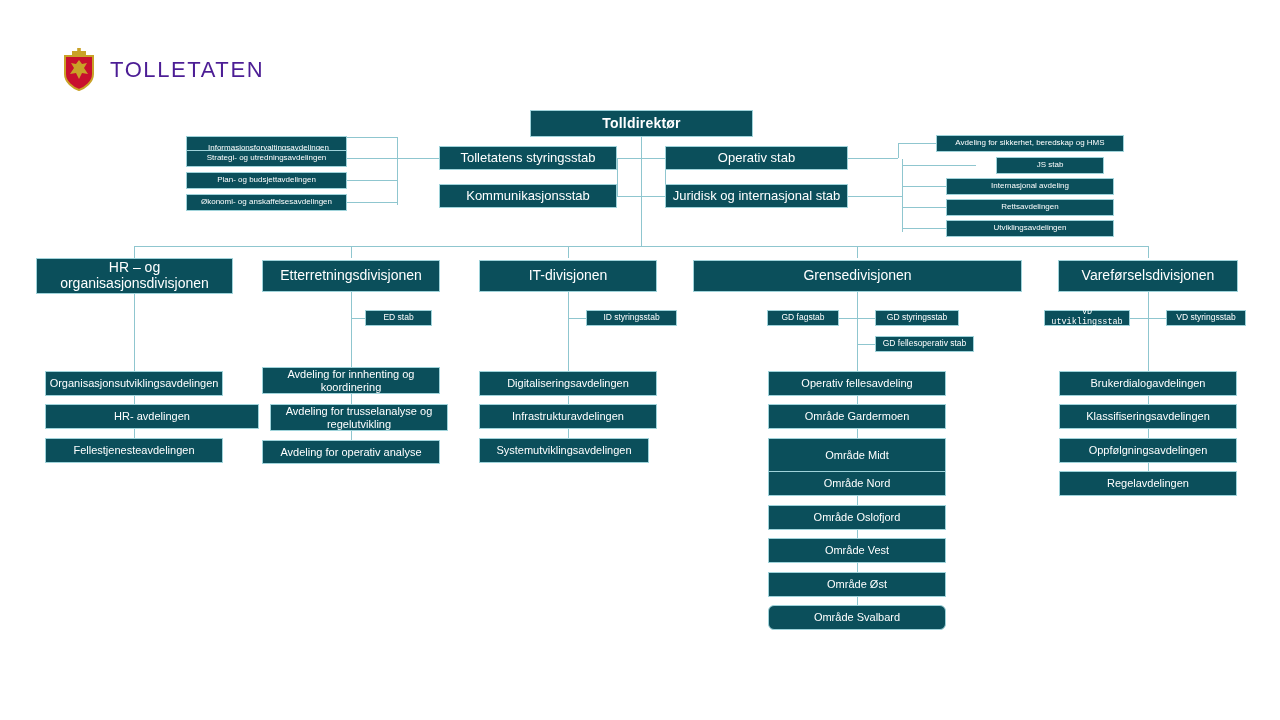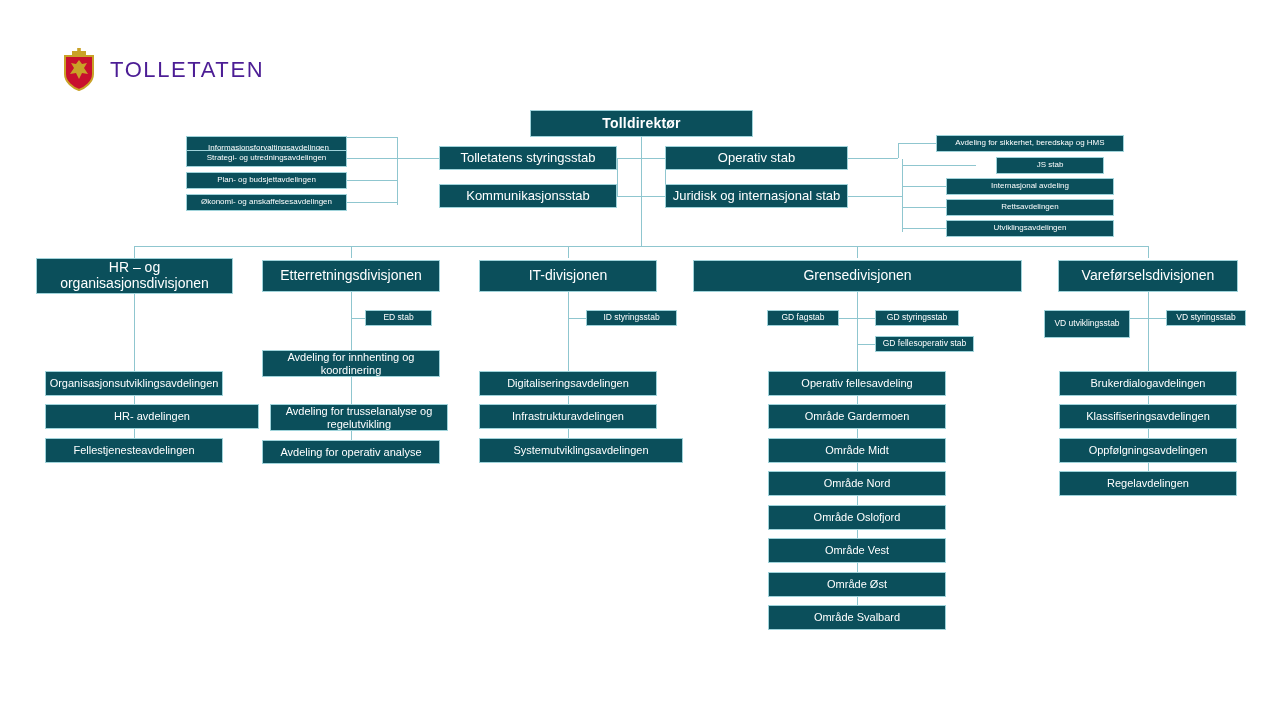--- a/index.html
+++ b/index.html
@@ -207,79 +207,79 @@
   </div>
   <div class="box smallstaff" style="left:767px; top:310px; width:72px; height:16px;">
     <span>GD fagstab</span>
   </div>
   <div class="box smallstaff" style="left:875px; top:310px; width:84px; height:16px;">
     <span>GD styringsstab</span>
   </div>
   <div class="box smallstaff" style="left:875px; top:336px; width:99px; height:16px;">
     <span>GD fellesoperativ stab</span>
   </div>
-  <div class="box smallstaff" style="left:1044px; top:310px; width:86px; height:28px;">
+  <div class="box smallstaff" style="left:1044px; top:310px; width:86px; height:16px;font-family:Liberation Mono, monospace;">
     <span>VD utviklingsstab</span>
   </div>
   <div class="box smallstaff" style="left:1166px; top:310px; width:80px; height:16px;">
     <span>VD styringsstab</span>
   </div>
 
   <div class="box dept" style="left:45px; top:371px; width:178px; height:25px;">
     <span>Organisasjonsutviklingsavdelingen</span>
   </div>
   <div class="box dept" style="left:45px; top:404px; width:214px; height:25px;">
     <span>HR- avdelingen</span>
   </div>
   <div class="box dept" style="left:45px; top:438px; width:178px; height:25px;">
     <span>Fellestjenesteavdelingen</span>
   </div>
 
-  <div class="box dept" style="left:262px; top:350px; width:178px; height:27px;">
+  <div class="box dept" style="left:262px; top:367px; width:178px; height:27px;">
     <span>Avdeling for innhenting og koordinering</span>
   </div>
   <div class="box dept" style="left:270px; top:404px; width:178px; height:27px;">
     <span>Avdeling for trusselanalyse og regelutvikling</span>
   </div>
   <div class="box dept" style="left:262px; top:440px; width:178px; height:24px;">
     <span>Avdeling for operativ analyse</span>
   </div>
 
   <div class="box dept" style="left:479px; top:404px; width:178px; height:25px;">
     <span>Infrastrukturavdelingen</span>
   </div>
   <div class="box dept" style="left:479px; top:371px; width:178px; height:25px;">
     <span>Digitaliseringsavdelingen</span>
   </div>
-  <div class="box dept" style="left:479px; top:438px; width:204px; height:25px;">
+  <div class="box dept" style="left:479px; top:438px; width:170px; height:25px;">
     <span>Systemutviklingsavdelingen</span>
   </div>
 
   <div class="box dept" style="left:768px; top:371px; width:178px; height:25px;">
     <span>Operativ fellesavdeling</span>
   </div>
   <div class="box dept" style="left:768px; top:404px; width:178px; height:25px;">
     <span>Område Gardermoen</span>
   </div>
-  <div class="box dept" style="left:768px; top:438px; width:178px; height:25px;justify-content:center;">
+  <div class="box dept" style="left:768px; top:438px; width:178px; height:34px;justify-content:center;">
     <span>Område Midt</span>
   </div>
   <div class="box dept" style="left:768px; top:471px; width:178px; height:25px;">
     <span>Område Nord</span>
   </div>
   <div class="box dept" style="left:768px; top:505px; width:178px; height:25px;">
     <span>Område Oslofjord</span>
   </div>
   <div class="box dept" style="left:768px; top:538px; width:178px; height:25px;">
     <span>Område Vest</span>
   </div>
   <div class="box dept" style="left:768px; top:572px; width:178px; height:25px;">
     <span>Område Øst</span>
   </div>
-  <div class="box dept" style="left:768px; top:605px; width:178px; height:25px;">
+  <div class="box dept" style="left:768px; top:605px; width:178px; height:25px;border-radius:6px;">
     <span>Område Svalbard</span>
   </div>
 
   <div class="box dept" style="left:1059px; top:371px; width:178px; height:25px;">
     <span>Brukerdialogavdelingen</span>
   </div>
   <div class="box dept" style="left:1059px; top:404px; width:178px; height:25px;">
     <span>Klassifiseringsavdelingen</span>
   </div>
   <div class="box dept" style="left:1059px; top:438px; width:178px; height:25px;">

